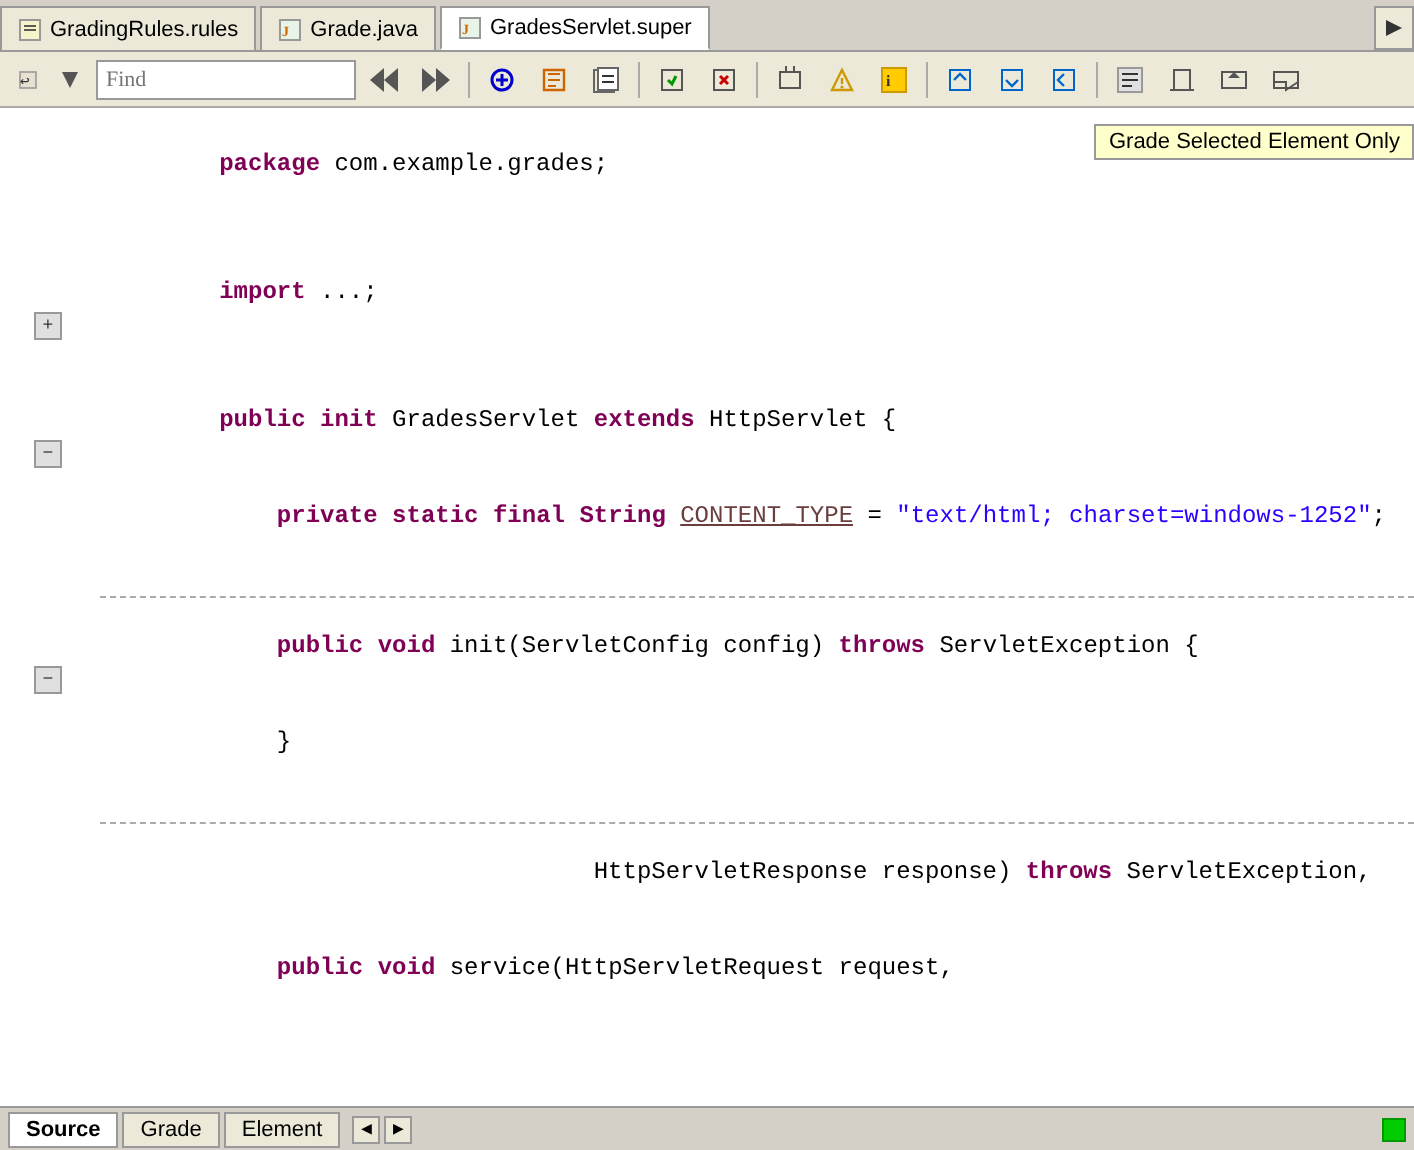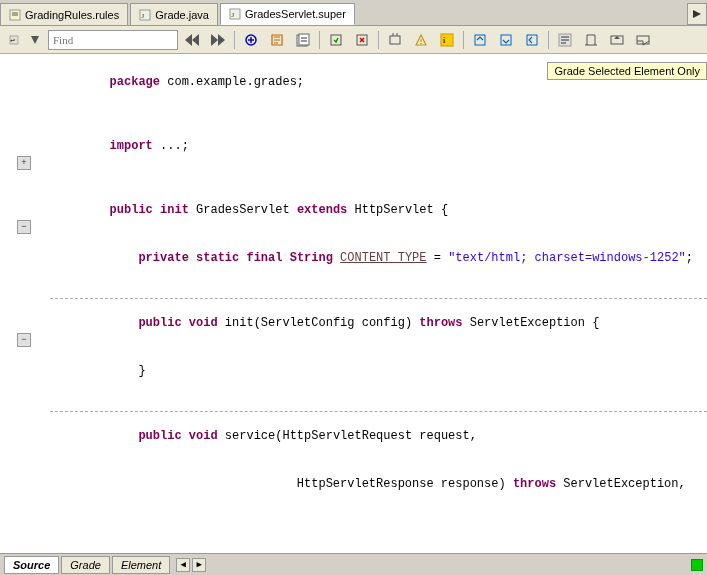--- a/index.html
+++ b/index.html
@@ -183,21 +183,20 @@
       display: flex;
       align-items: center;
       padding: 2px 8px;
       border: 1px solid #999;
       background: #ece9d8;
       margin-right: 2px;
       font-size: 11px;
       font-family: Arial, sans-serif;
       cursor: pointer;
       height: 18px;
-      font-style: italic;
     }
     .status-tab.active {
       background: #fff;
       font-weight: bold;
     }
     .status-scroll {
       margin-left: 4px;
       display: flex;
       gap: 2px;
     }
@@ -471,28 +470,28 @@
     <div class="line">
       <div class="gutter"></div>
       <div class="line-content">&nbsp;</div>
     </div>
 
     <div style="margin-left:50px; border-top:1px dashed #aaa;"></div>
 
     <div class="line">
       <div class="gutter"></div>
       <div class="line-content">
+        <span class="normal">                          HttpServletResponse response) </span><span class="kw">throws</span><span class="normal"> ServletException,</span>
+      </div>
+    </div>
+
+    <div class="line">
+      <div class="gutter"></div>
+      <div class="line-content">
         <span class="normal">    </span><span class="kw">public</span><span class="normal"> </span><span class="kw">void</span><span class="normal"> service(HttpServletRequest request,</span>
-      </div>
-    </div>
-
-    <div class="line">
-      <div class="gutter"></div>
-      <div class="line-content">
-        <span class="normal">                          HttpServletResponse response) </span><span class="kw">throws</span><span class="normal"> ServletException,</span>
       </div>
     </div>
 
   </div>
 </div>
 
 <div class="status-bar">
   <div class="status-tab active">
     <span>Source</span>
   </div>

